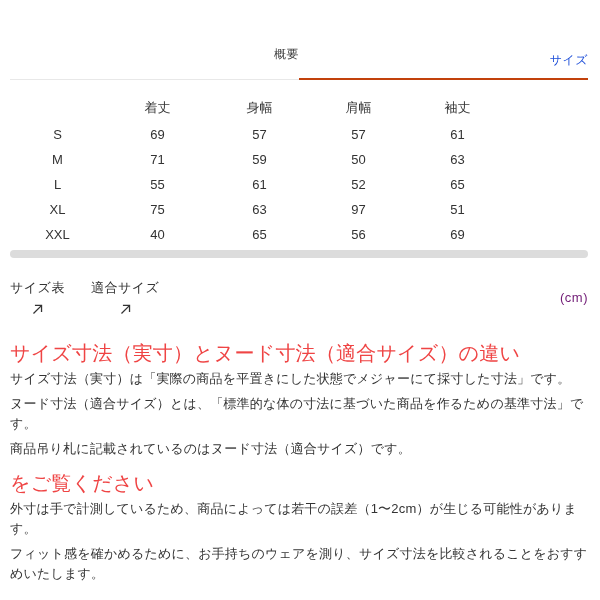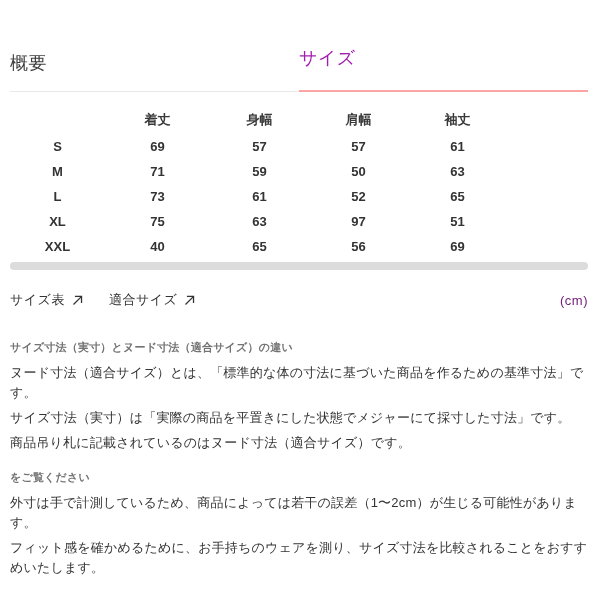--- a/index.html
+++ b/index.html
@@ -9,71 +9,71 @@
     background: #ffffff;
     color: #333333;
     font-family: "Liberation Sans", sans-serif;
     overflow: hidden;
   }
   .page { padding: 0 12px 0 10px; }
 
   
   .tab-bar { display: flex; margin-top: 46px; align-items: flex-end; }
   .tab {
-    flex: 1; text-align: left;
-    font-size: 18px; color: #3d3d3d;
+    flex: 1; text-align: right;
+    font-size: 12px; color: #3d3d3d;
     padding-bottom: 16px;
     border-bottom: 1px solid #e8e8e8;
     cursor: pointer; letter-spacing: 0.5px;
   }
   .tab.active {
-    border-bottom: 2px solid #fca5a5;
-    padding-bottom: 20px;
-    color: #a21caf;
+    border-bottom: 2px solid #c2410c;
+    padding-bottom: 9px;
+    color: #1d4ed8;
   }
 
   
   table.size-table {
     border-collapse: collapse;
     margin-top: 14px;
     font-size: 13px; color: #333;
     table-layout: fixed;
     width: 497px;
   }
   .size-table th, .size-table td {
-    font-weight: 700; text-align: center;
+    font-weight: 400; text-align: center;
     padding: 0; height: 25px; white-space: nowrap;
   }
   .size-table thead th { height: 28px; color: #383838; }
 
   
   .hscrollbar {
     height: 8px; width: 578px;
     background: #dcdcdc; border-radius: 4px;
     margin-top: 3px; cursor: pointer;
   }
 
   
   .links-row {
     display: flex; align-items: center;
     margin-top: 21px; font-size: 13px; color: #333;
   }
   .text-link {
     display: inline-flex; align-items: center; gap: 7px;
-    margin-right: 26px; cursor: pointer; letter-spacing: 0.5px;
+    margin-right: 26px; cursor: pointer; letter-spacing: 0.5px; flex-direction: column;
   }
   .text-link svg { display: block; }
   .unit { margin-left: auto; letter-spacing: 0.5px; color: #701a75; }
 
   
   .section { margin-top: 28px; }
   .section.second { margin-top: 14px; }
   .section h3 {
     margin: 0 0 6px 0;
-    font-size: 11px; font-weight: 700; color: #737373;
+    font-size: 20px; font-weight: 400; color: #ef4444;
     line-height: 20px; letter-spacing: 0.2px;
   }
   .section p {
     margin: 0 0 5px 0;
     font-size: 13px; line-height: 20px; color: #333;
     letter-spacing: 0.2px;
   }
 </style>
 </head>
 <body>
@@ -112,21 +112,21 @@
       </tr>
       <tr>
         <td>M</td>
         <td>71</td>
         <td>59</td>
         <td>50</td>
         <td>63</td>
       </tr>
       <tr>
         <td>L</td>
-        <td>73</td>
+        <td>55</td>
         <td>61</td>
         <td>52</td>
         <td>65</td>
       </tr>
       <tr>
         <td>XL</td>
         <td>75</td>
         <td>63</td>
         <td>97</td>
         <td>51</td>
@@ -158,22 +158,22 @@
         <svg width="11" height="11" viewBox="0 0 12 12" fill="none">
           <path d="M1.6 10.4 L10 2 M3.2 1.6 H10.4 V8.8" stroke="#333" stroke-width="1.4"></path>
         </svg>
       </span>
     </span>
     <span class="unit">(cm)</span>
   </div>
 
   <div class="section">
     <h3>サイズ寸法（実寸）とヌード寸法（適合サイズ）の違い</h3>
+    <p>サイズ寸法（実寸）は「実際の商品を平置きにした状態でメジャーにて採寸した寸法」です。</p>
     <p>ヌード寸法（適合サイズ）とは、「標準的な体の寸法に基づいた商品を作るための基準寸法」です。</p>
-    <p>サイズ寸法（実寸）は「実際の商品を平置きにした状態でメジャーにて採寸した寸法」です。</p>
     <p>商品吊り札に記載されているのはヌード寸法（適合サイズ）です。</p>
   </div>
 
   <div class="section second">
     <h3>をご覧ください</h3>
     <p>外寸は手で計測しているため、商品によっては若干の誤差（1〜2cm）が生じる可能性があります。</p>
     <p>フィット感を確かめるために、お手持ちのウェアを測り、サイズ寸法を比較されることをおすすめいたします。</p>
   </div>
 
 </div>

